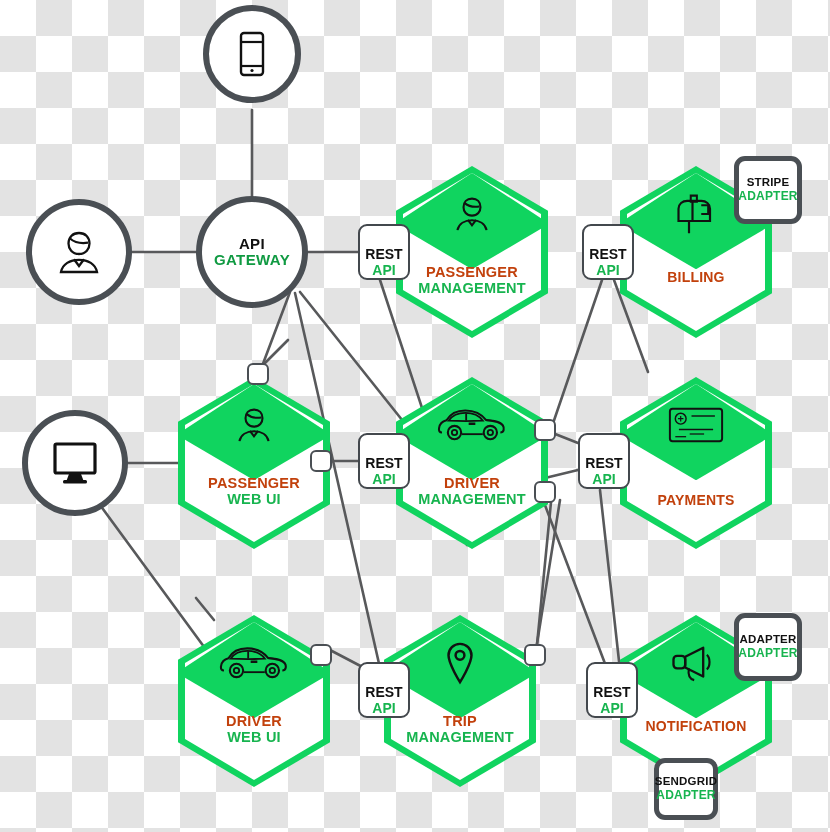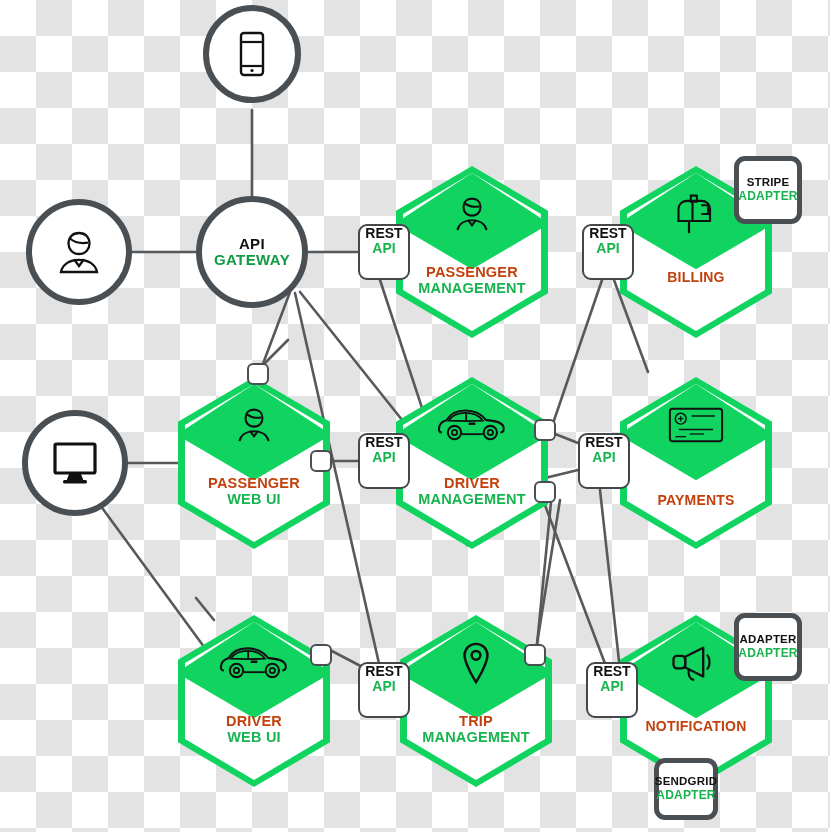--- a/index.html
+++ b/index.html
@@ -57,21 +57,21 @@
     text-align:center;line-height:1.12;
   }
   .hx-t1{font-size:14.5px;font-weight:bold;color:#c2410c;letter-spacing:.2px;}
   .hx-t2{font-size:14.5px;font-weight:bold;color:#17b44f;letter-spacing:.2px;}
   .hx-t1.solo{font-size:14px;}
 
   
   .restchip{
     position:absolute;width:52px;height:56px;
     background:#fff;border:2.5px solid #43484d;border-radius:9px;
-    display:flex;flex-direction:column;align-items:center;justify-content:flex-start;
+    display:flex;flex-direction:column;align-items:center;justify-content:flex-end;
     box-sizing:border-box;line-height:1.1;
   }
   .restchip .r1{font-size:14px;font-weight:bold;color:#111;}
   .restchip .r2{font-size:14px;font-weight:bold;color:#17b44f;}
 
   
   .adapter{
     position:absolute;
     background:#fff;border:5px solid #4a4f54;border-radius:11px;
     display:flex;flex-direction:column;align-items:center;justify-content:center;
@@ -299,21 +299,21 @@
         <line x1="30" y1="34" x2="55" y2="34" stroke="#111" stroke-width="2.2"></line>
         <rect x="38" y="20" width="8" height="3" fill="#111"></rect>
       </svg>
     </div>
     <div class="hx-text">
       <div class="hx-t1">DRIVER</div>
       <div class="hx-t2">WEB UI</div>
     </div>
   </div>
 
-  <div class="hex" style="left:400px;top:615px;">
+  <div class="hex" style="left:384px;top:615px;">
     <div class="hx-outer"></div>
     <div class="hx-inner"></div>
     <div class="hx-cap"></div>
     <div class="hx-icon">
       <svg width="34" height="44" viewBox="0 0 34 46">
         <path d="M17 3C10.4 3 5 8.4 5 15c0 9 12 28 12 28s12-19 12-28c0-6.6-5.4-12-12-12z" fill="none" stroke="#111" stroke-width="2.6"></path>
         <circle cx="17" cy="15" r="4.6" fill="none" stroke="#111" stroke-width="2.6"></circle>
       </svg>
     </div>
     <div class="hx-text">

